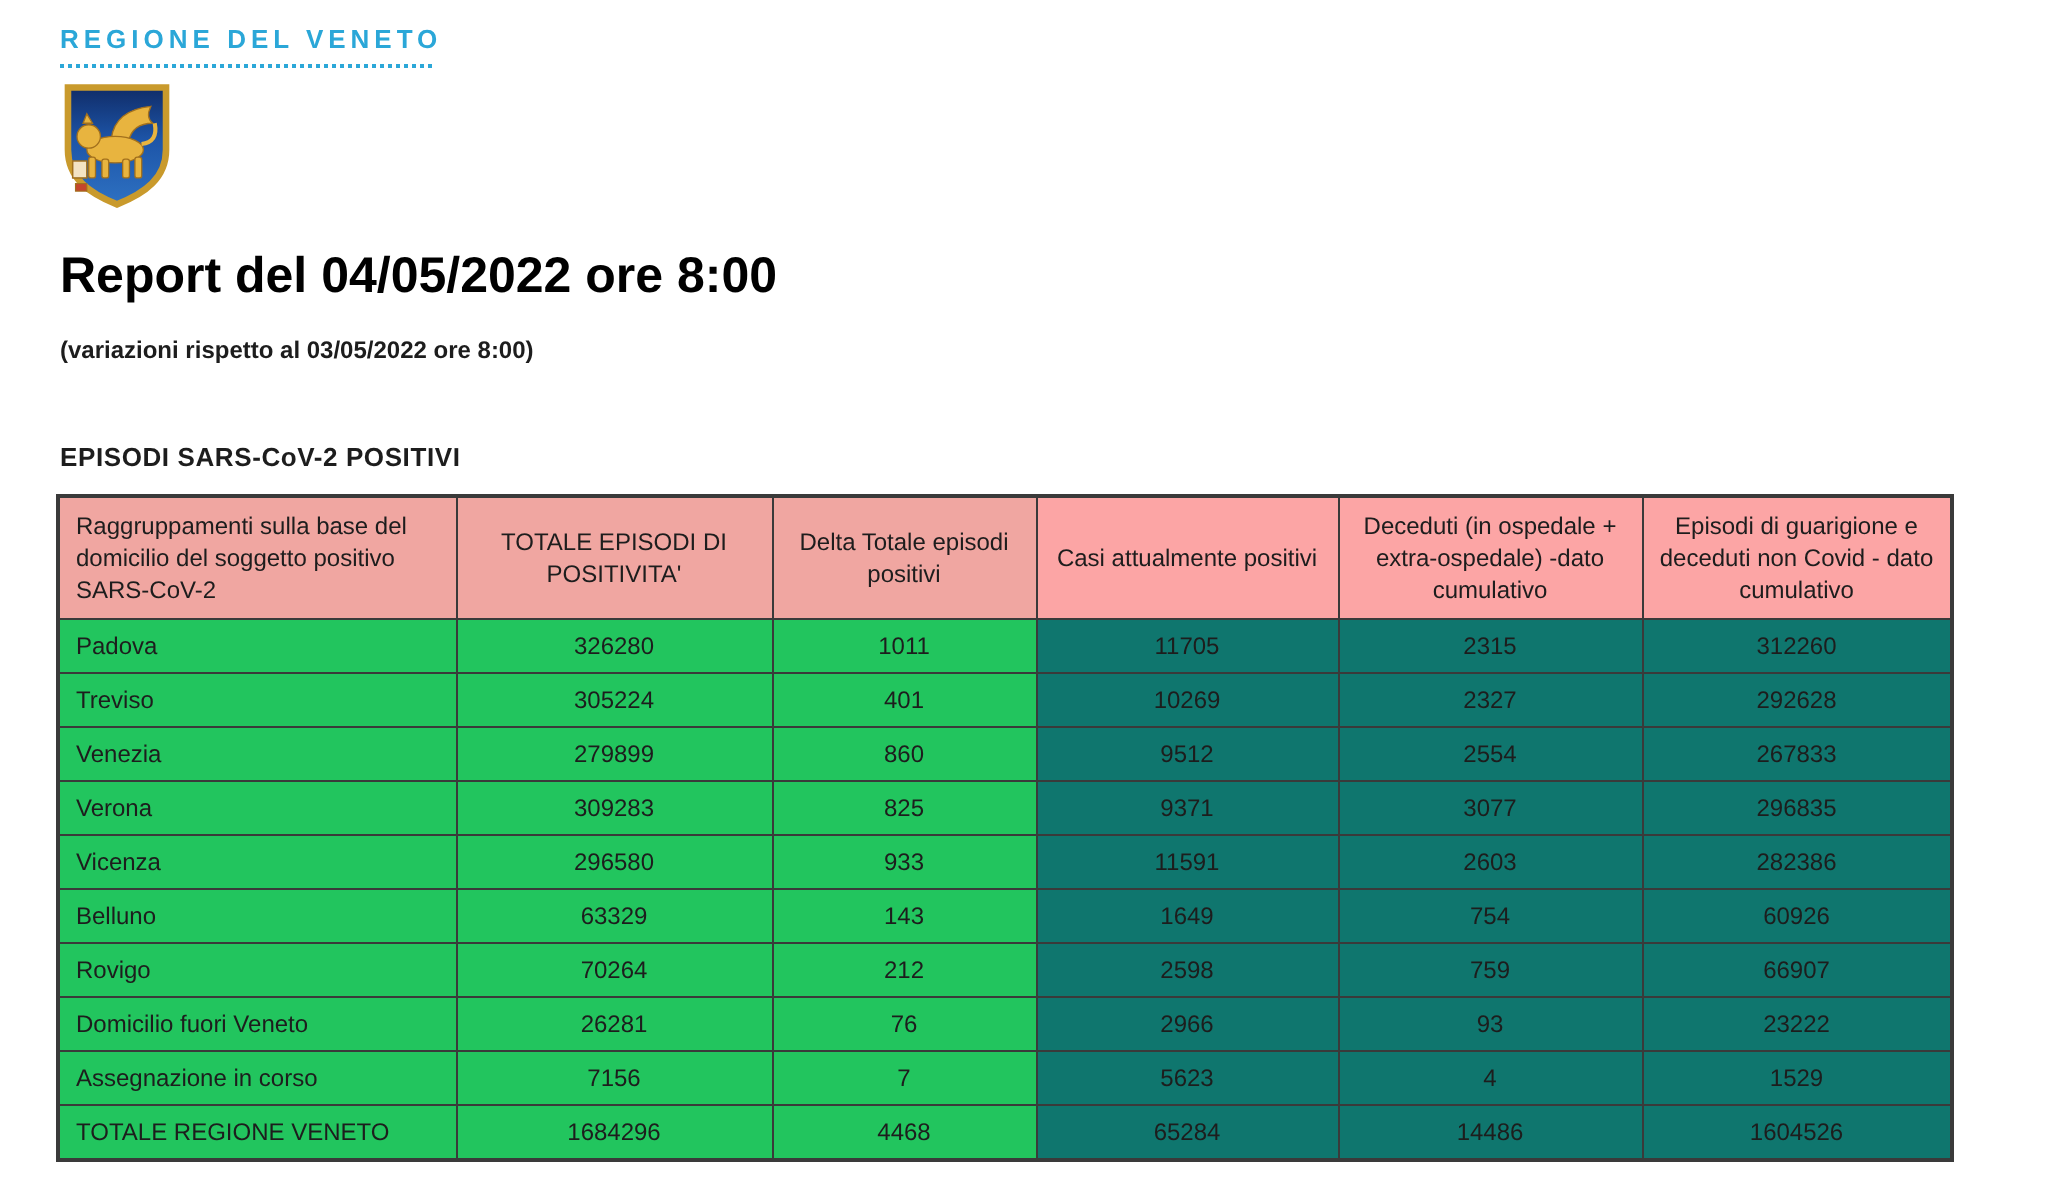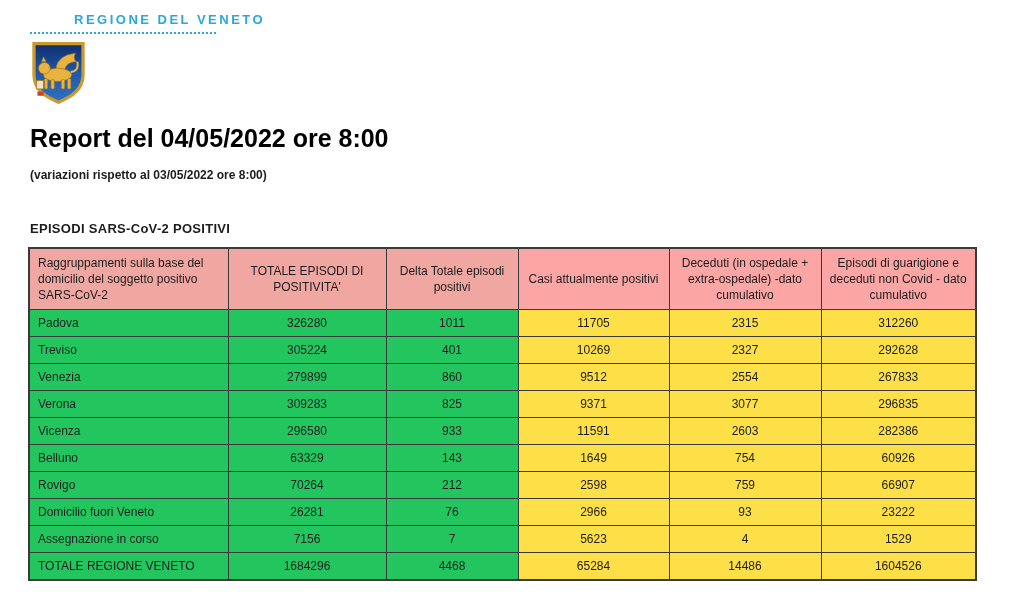--- a/index.html
+++ b/index.html
@@ -5,21 +5,21 @@
   html,body{margin:0;padding:0;}
   body{
     width:1024px;height:602px;background:#ffffff;
     font-family:"Liberation Sans", sans-serif;
     overflow:hidden;position:relative;color:#1d1d1d;
   }
   .page{padding:12px 30px 0 30px;}
 
   
   .region-label{
-    color:#2ba7d8;font-size:13px;font-weight:bold;letter-spacing:2.5px;margin-left:44px;
+    color:#2ba7d8;font-size:13px;font-weight:bold;letter-spacing:2.5px;
   }
   .dotted-rule{
     width:186px;height:0;border-bottom:2px dotted #2ba7d8;margin:5px 0 7px 0;
   }
   .logo-row{display:flex;align-items:center;gap:11px;height:66px;}
   .wordmark{line-height:31px;}
   .brand-azienda{
     font-size:31px;font-weight:bold;color:#9b9b9b;letter-spacing:1px;
     display:block;transform:scaleY(1.04);transform-origin:left top;
   }
@@ -45,21 +45,21 @@
     font-size:12px;font-weight:normal;color:#1d1d1d;
     text-align:center;vertical-align:middle;
     padding:3px 6px;line-height:1.35;
   }
   table.episodes th{height:54px;}
   table.episodes td{height:20px;}
   .left{text-align:left !important;padding-left:8px !important;}
   .h-pink{background:#f0a6a1;}
   .h-green{background:#fca5a5;}
   .c-cream{background:#22c55e;}
-  .c-green{background:#fde047;}
+  .c-green{background:#0f766e;}
 </style>
 </head>
 <body>
 
 <div class="page">
 
   <div class="region-label">REGIONE DEL VENETO</div>
   <div class="dotted-rule"></div>
 
   <div class="logo-row">

